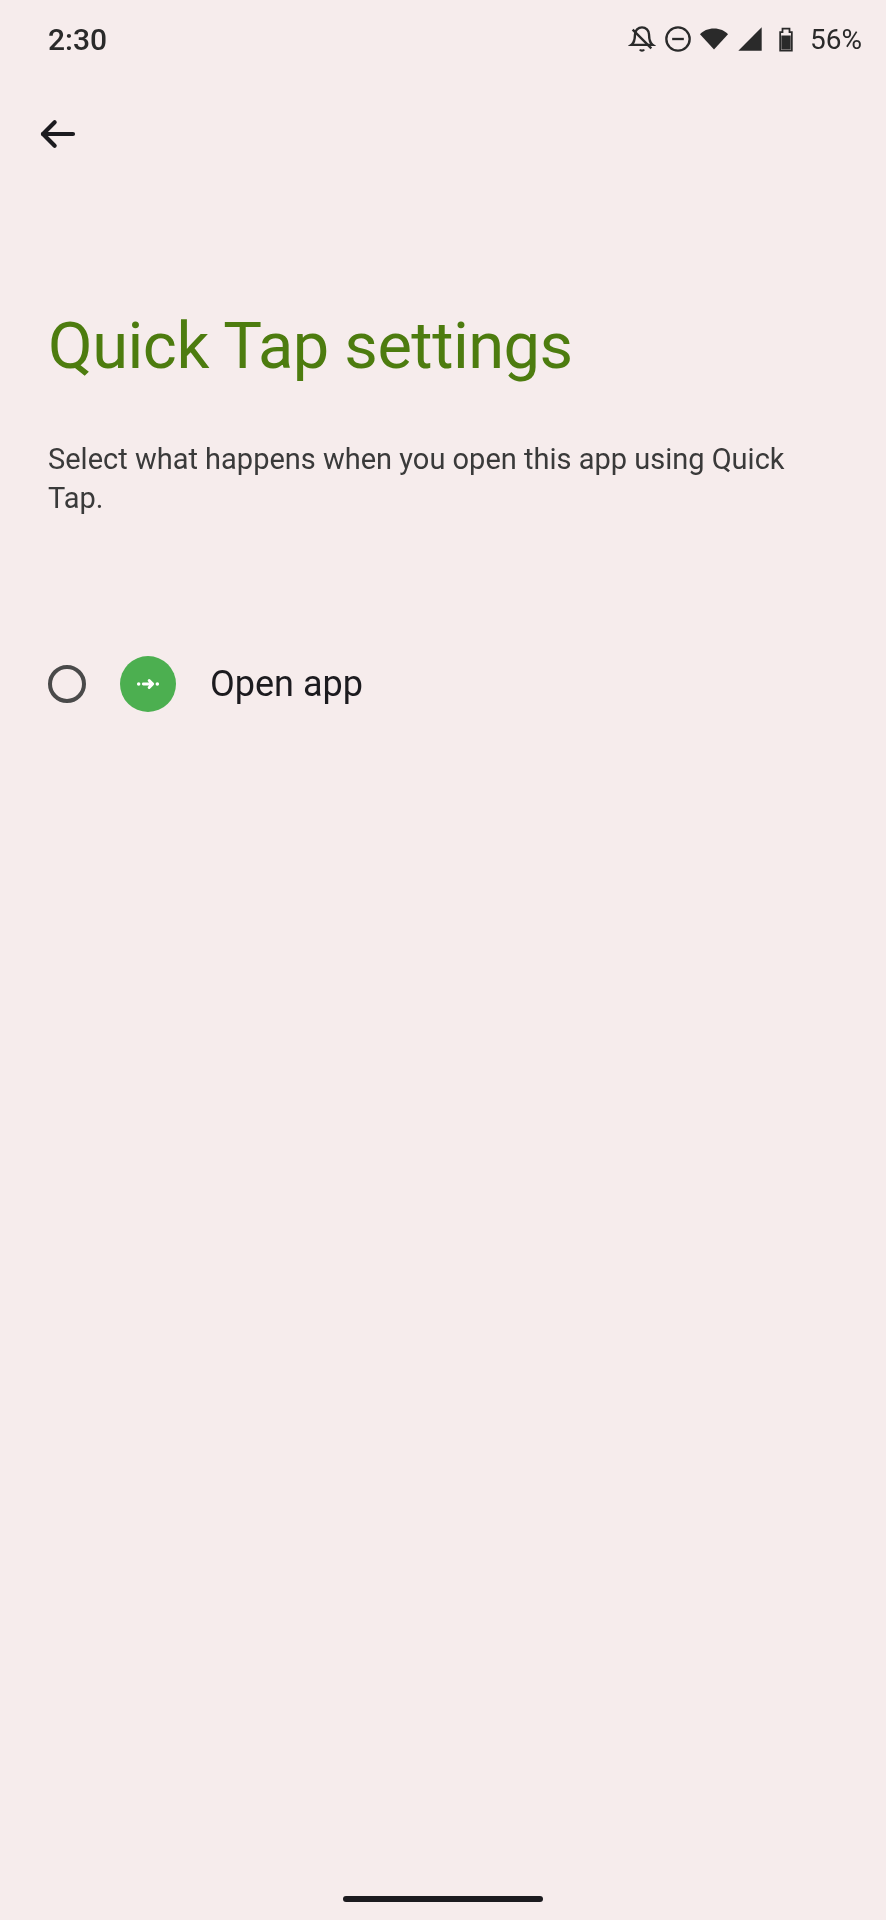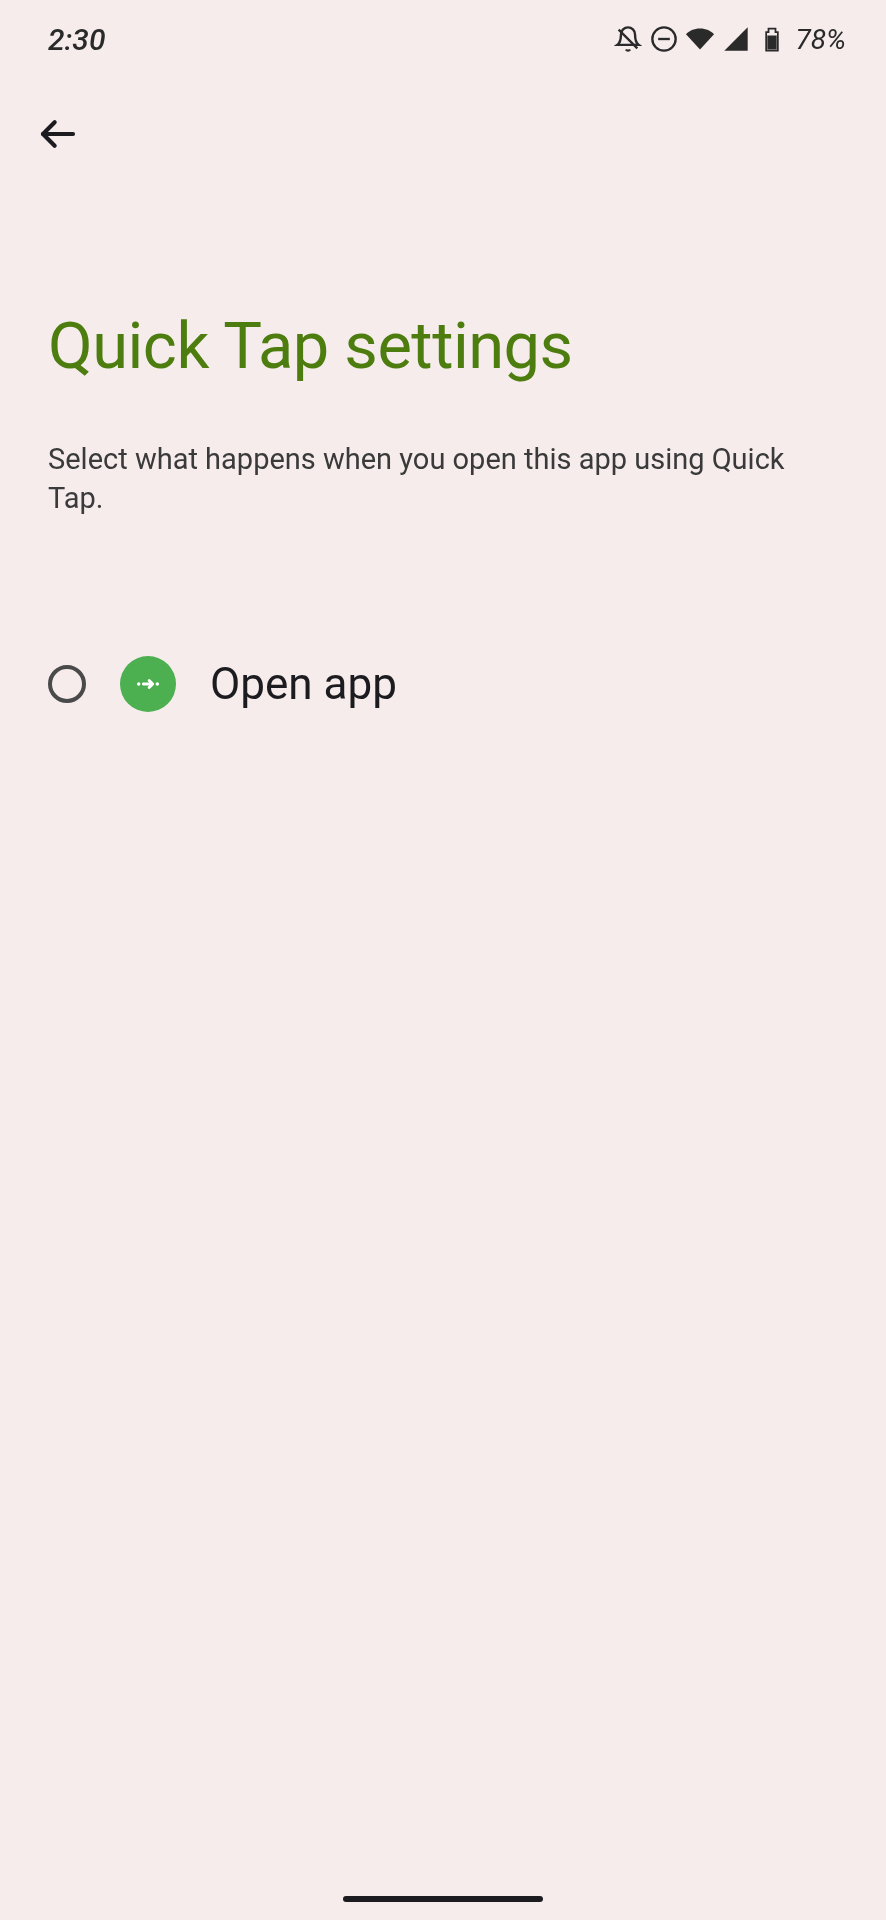--- a/index.html
+++ b/index.html
@@ -15,23 +15,22 @@
       font-family: -apple-system, BlinkMacSystemFont, 'Segoe UI', Roboto, sans-serif;
       color: #1c1b1f;
       position: relative;
       overflow: hidden;
     }
     
     .status-bar {
       display: flex;
       justify-content: space-between;
       align-items: center;
-      padding: 24px 40px 16px 48px;
+      padding: 24px 24px 16px 48px;
       height: 70px;
-      font-style: italic;
     }
     
     .status-time {
       font-size: 30px;
       font-weight: 500;
       color: #2a2a2a;
     }
     
     .status-icons {
       display: flex;
@@ -113,21 +112,21 @@
       flex-shrink: 0;
     }
     
     .icon-circle svg {
       width: 28px;
       height: 28px;
       fill: white;
     }
     
     .option-label {
-      font-size: 44px;
+      font-size: 36px;
       font-weight: 400;
       color: #1c1b1f;
     }
     
     .nav-bar {
       position: absolute;
       bottom: 18px;
       left: 50%;
       transform: translateX(-50%);
       width: 200px;
@@ -156,21 +155,21 @@
     <svg viewBox="0 0 24 24" fill="#2a2a2a">
       <path d="M12 3C7 3 2.5 5 0 8l12 13L24 8c-2.5-3-7-5-12-5z"></path>
     </svg>
     <svg viewBox="0 0 24 24" fill="#2a2a2a">
       <path d="M2 22L22 2v20H2z"></path>
     </svg>
     <svg viewBox="0 0 24 24" fill="#2a2a2a">
       <path d="M15 3h-6v3H7v16h10V6h-2V3z" fill="none" stroke="#2a2a2a" stroke-width="1.5"></path>
       <rect x="8" y="9" width="8" height="12" fill="#2a2a2a"></rect>
     </svg>
-    <span class="battery-text">78%</span>
+    <span class="battery-text">56%</span>
   </div>
 </div>
 
 <div class="back-button">
   <svg viewBox="0 0 24 24" fill="none" stroke="#1c1b1f" stroke-width="2.5" stroke-linecap="round" stroke-linejoin="round">
     <line x1="21" y1="12" x2="3" y2="12"></line>
     <polyline points="10 19 3 12 10 5"></polyline>
   </svg>
 </div>
 

